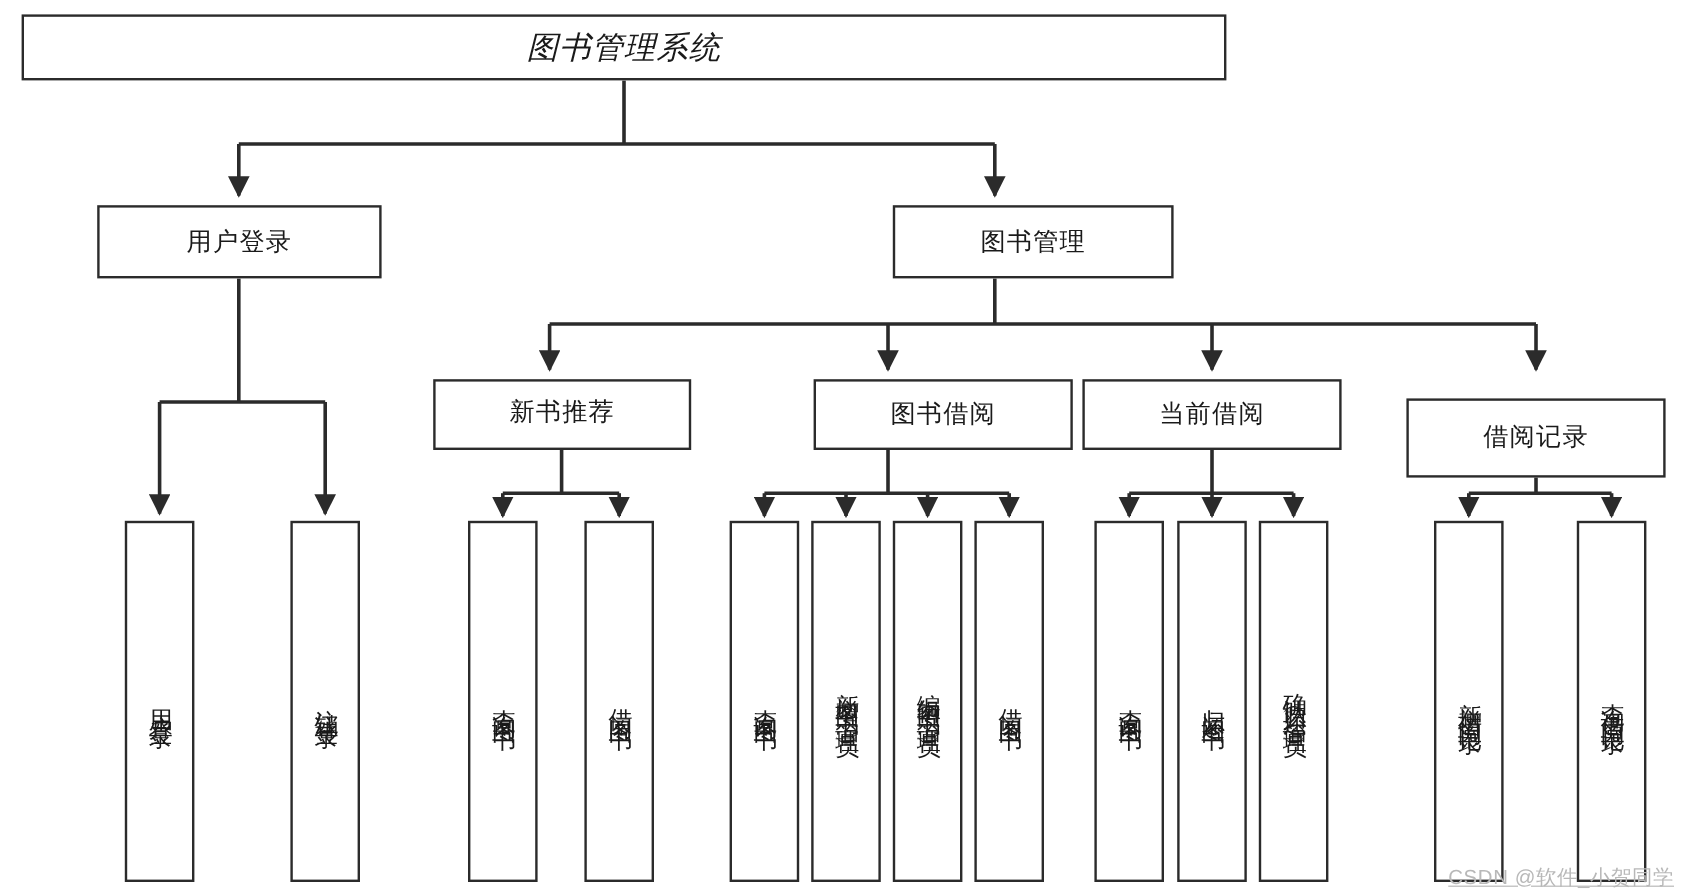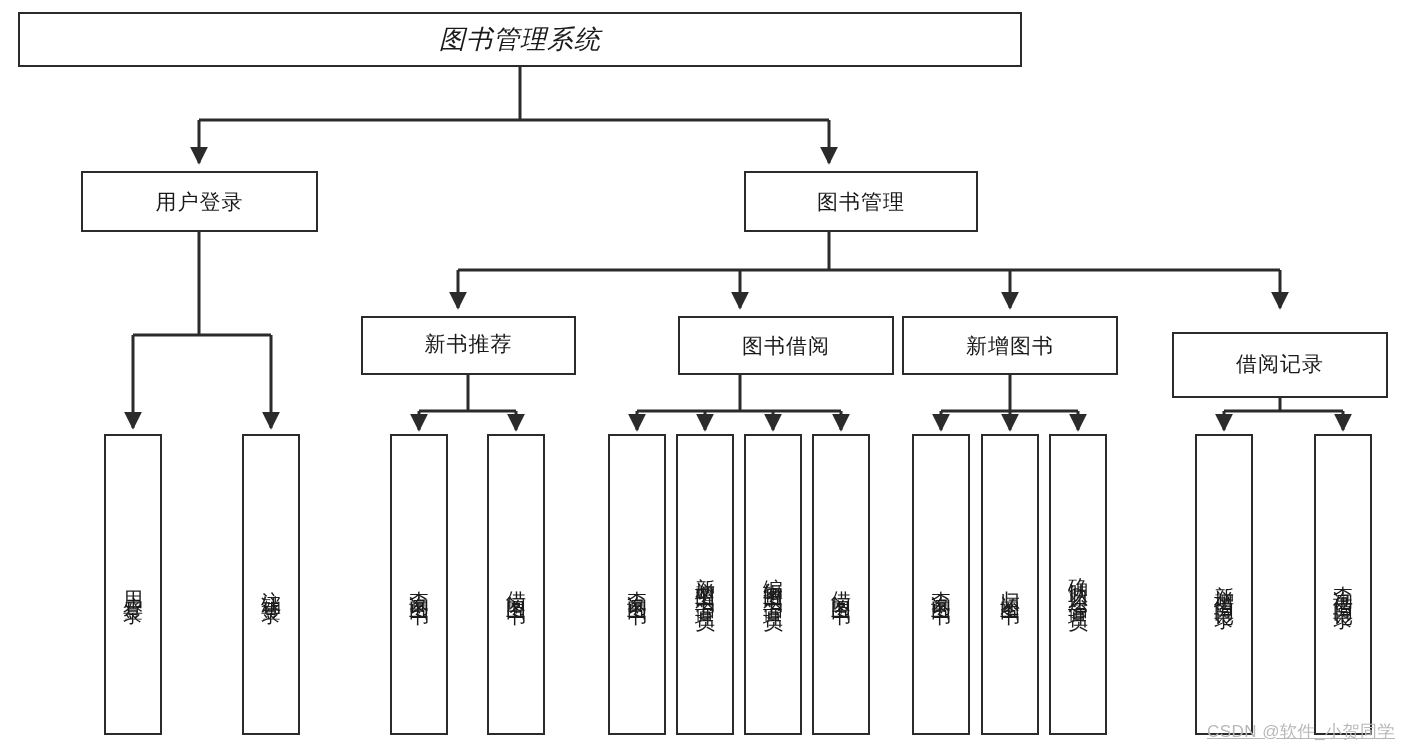--- a/index.html
+++ b/index.html
@@ -139,21 +139,21 @@
     <span class="label">图书管理</span>
   </div>
 
   <div class="node horiz" style="left:361px; top:316px; width:215px; height:59px;font-family:Liberation Mono, monospace;">
     <span class="label">新书推荐</span>
   </div>
   <div class="node horiz" style="left:632px; top:316px; width:216px; height:59px;margin-left:46px;">
     <span class="label">图书借阅</span>
   </div>
   <div class="node horiz" style="left:902px; top:316px; width:216px; height:59px;">
-    <span class="label">新增图书</span>
+    <span class="label">当前借阅</span>
   </div>
   <div class="node horiz" style="left:1172px; top:332px; width:216px; height:66px;font-family:Liberation Serif, serif;">
     <span class="label">借阅记录</span>
   </div>
 
   <div class="node vert" style="left:104px; top:434px; width:58px; height:301px;">
     <span class="label">用户登录</span>
   </div>
   <div class="node vert" style="left:242px; top:434px; width:58px; height:301px;">
     <span class="label">注销登录</span>

